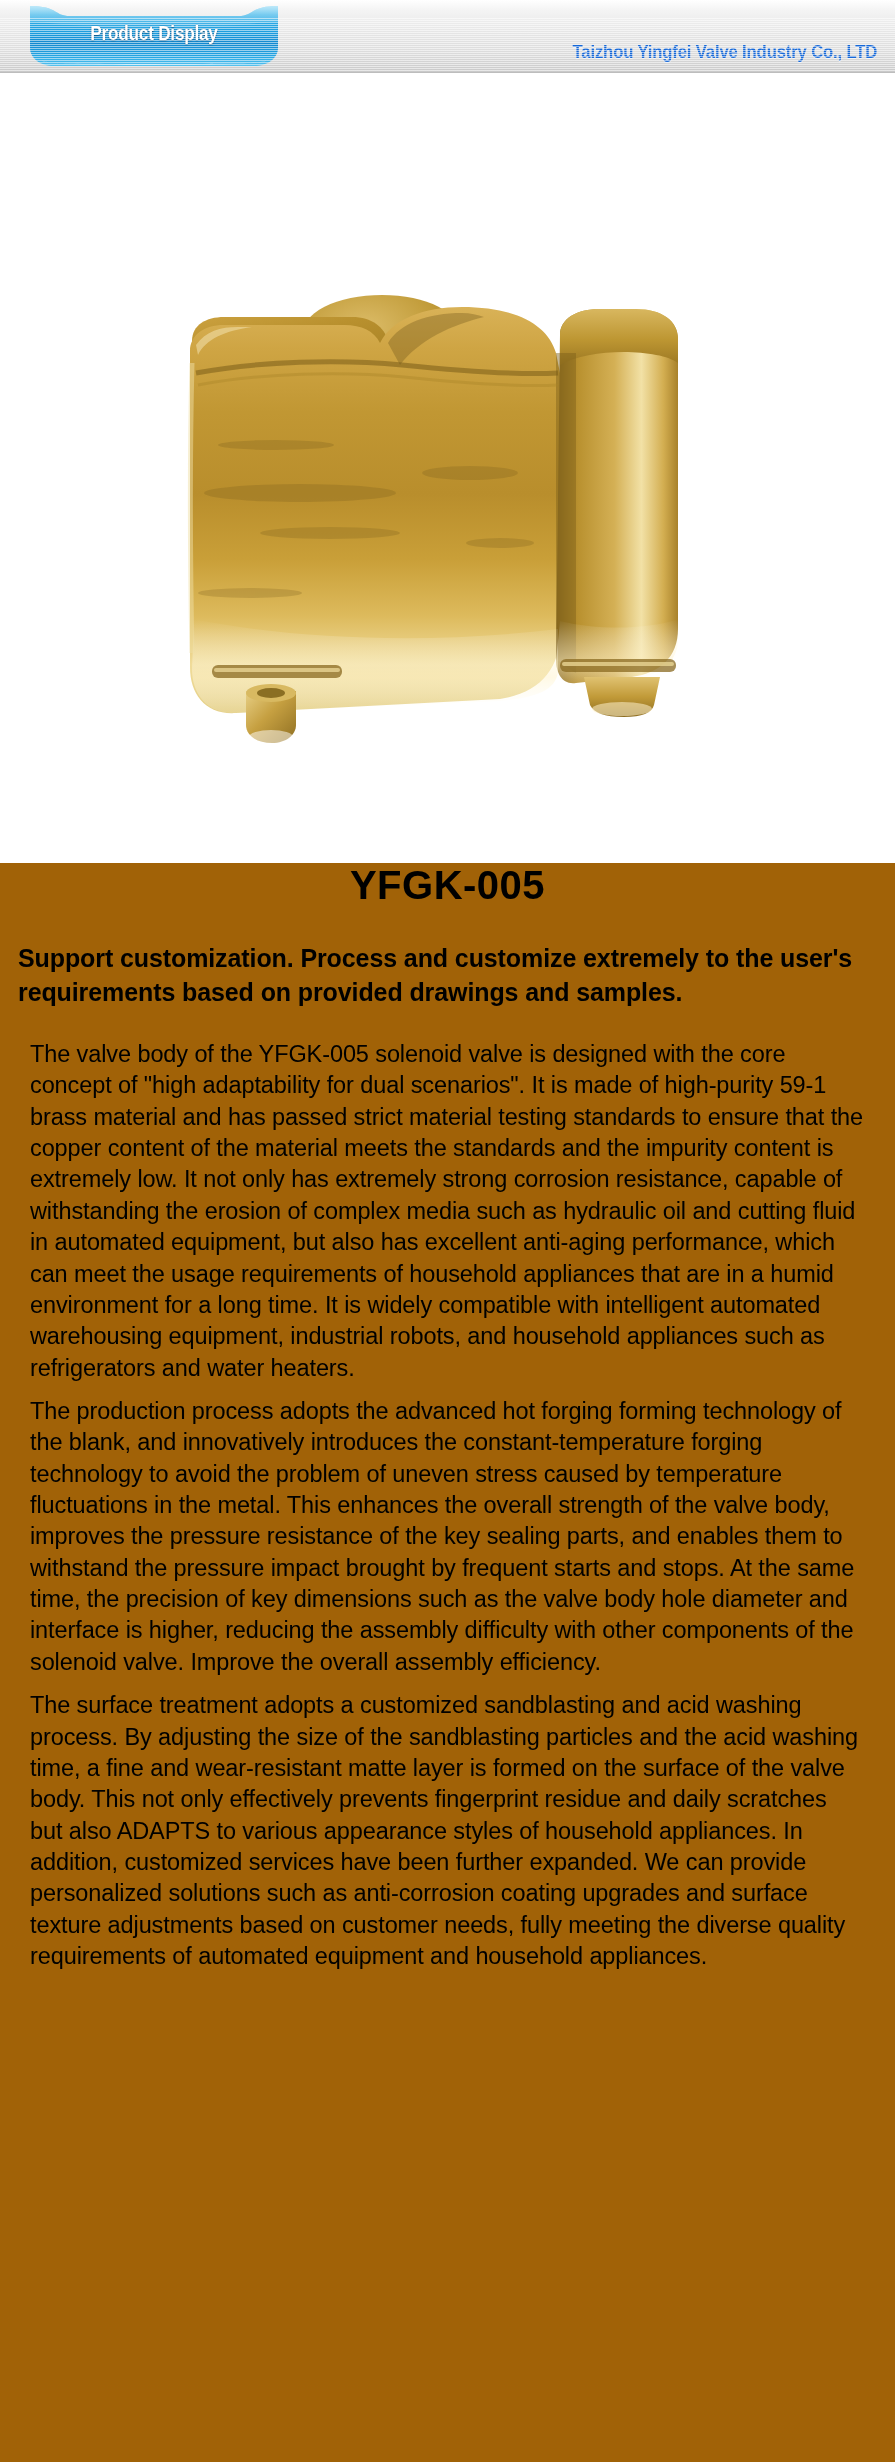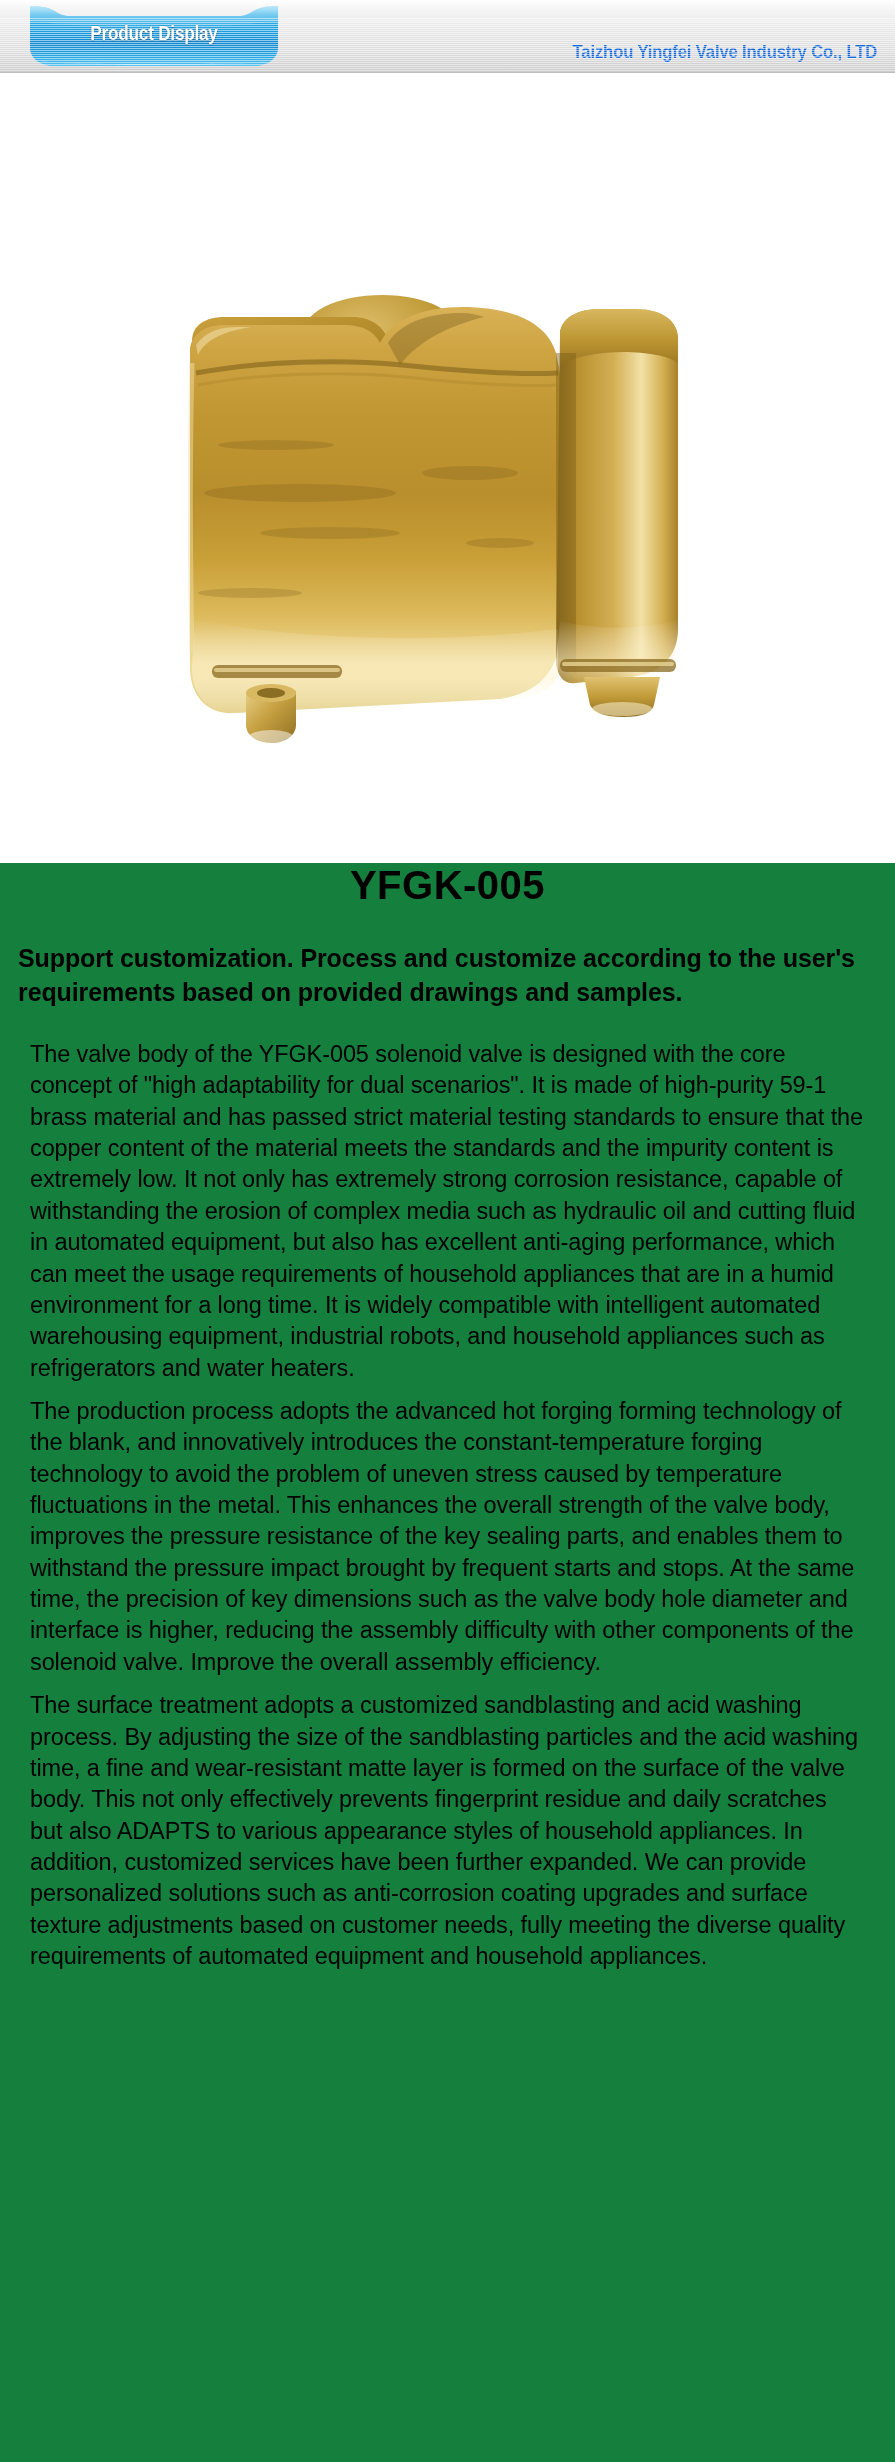--- a/index.html
+++ b/index.html
@@ -3,21 +3,21 @@
 <meta charset="utf-8">
 <style>
   html,body{margin:0;padding:0;}
   body{
     width:895px;
     background:#ffffff;
     font-family:"Liberation Sans", sans-serif;
     color:#000;
     -webkit-font-smoothing:antialiased;
   }
-  .page{width:895px;min-height:2462px;position:relative;background:#15803d;overflow:hidden;}
+  .page{width:895px;min-height:2462px;position:relative;background:#a16207;overflow:hidden;}
 
   
   .header{
     position:relative;
     height:72px;
     width:895px;
     background:linear-gradient(to bottom,
       #ffffff 0%,
       #f4f4f4 14%,
       #ececec 30%,
@@ -291,21 +291,21 @@
 
       <path d="M196,272 C206,258 220,254 238,254 L252,254
                C224,258 206,266 198,282 Z" fill="#f2e2ae" opacity="0.55"></path>
     </svg>
   </div>
 
   <div class="content">
 
     <h1 class="product-title">YFGK-005</h1>
 
-    <p class="subtitle">Support customization. Process and customize according to the user's requirements based on provided drawings and samples.</p>
+    <p class="subtitle">Support customization. Process and customize extremely to the user's requirements based on provided drawings and samples.</p>
 
     <p class="body-par">The valve body of the YFGK-005 solenoid valve is designed with the core concept of "high adaptability for dual scenarios". It is made of high-purity 59-1 brass material and has passed strict material testing standards to ensure that the copper content of the material meets the standards and the impurity content is extremely low. It not only has extremely strong corrosion resistance, capable of withstanding the erosion of complex media such as hydraulic oil and cutting fluid in automated equipment, but also has excellent anti-aging performance, which can meet the usage requirements of household appliances that are in a humid environment for a long time. It is widely compatible with intelligent automated warehousing equipment, industrial robots, and household appliances such as refrigerators and water heaters.</p>
     <p class="body-par">The production process adopts the advanced hot forging forming technology of the blank, and innovatively introduces the constant-temperature forging technology to avoid the problem of uneven stress caused by temperature fluctuations in the metal. This enhances the overall strength of the valve body, improves the pressure resistance of the key sealing parts, and enables them to withstand the pressure impact brought by frequent starts and stops. At the same time, the precision of key dimensions such as the valve body hole diameter and interface is higher, reducing the assembly difficulty with other components of the solenoid valve. Improve the overall assembly efficiency.</p>
     <p class="body-par">The surface treatment adopts a customized sandblasting and acid washing process. By adjusting the size of the sandblasting particles and the acid washing time, a fine and wear-resistant matte layer is formed on the surface of the valve body. This not only effectively prevents fingerprint residue and daily scratches but also ADAPTS to various appearance styles of household appliances. In addition, customized services have been further expanded. We can provide personalized solutions such as anti-corrosion coating upgrades and surface texture adjustments based on customer needs, fully meeting the diverse quality requirements of automated equipment and household appliances.</p>
 
   </div>
 
 </div>
 
 </body></html>

